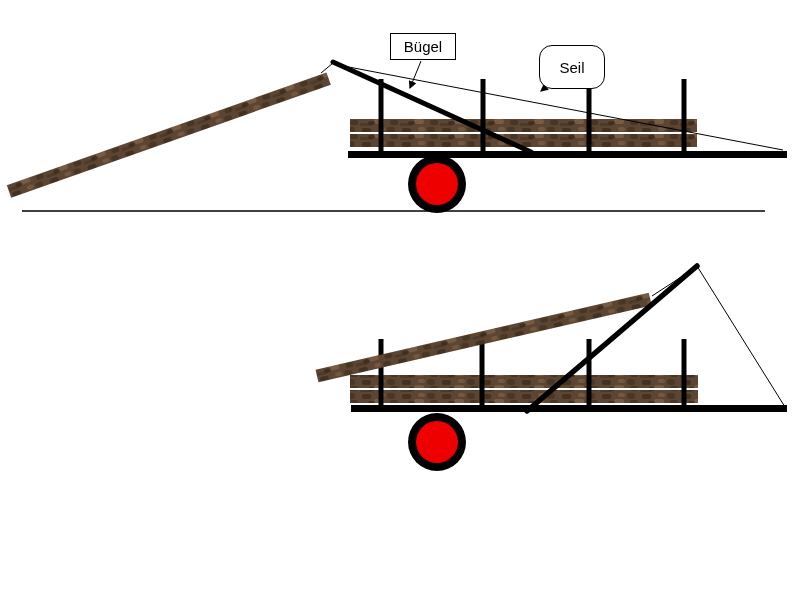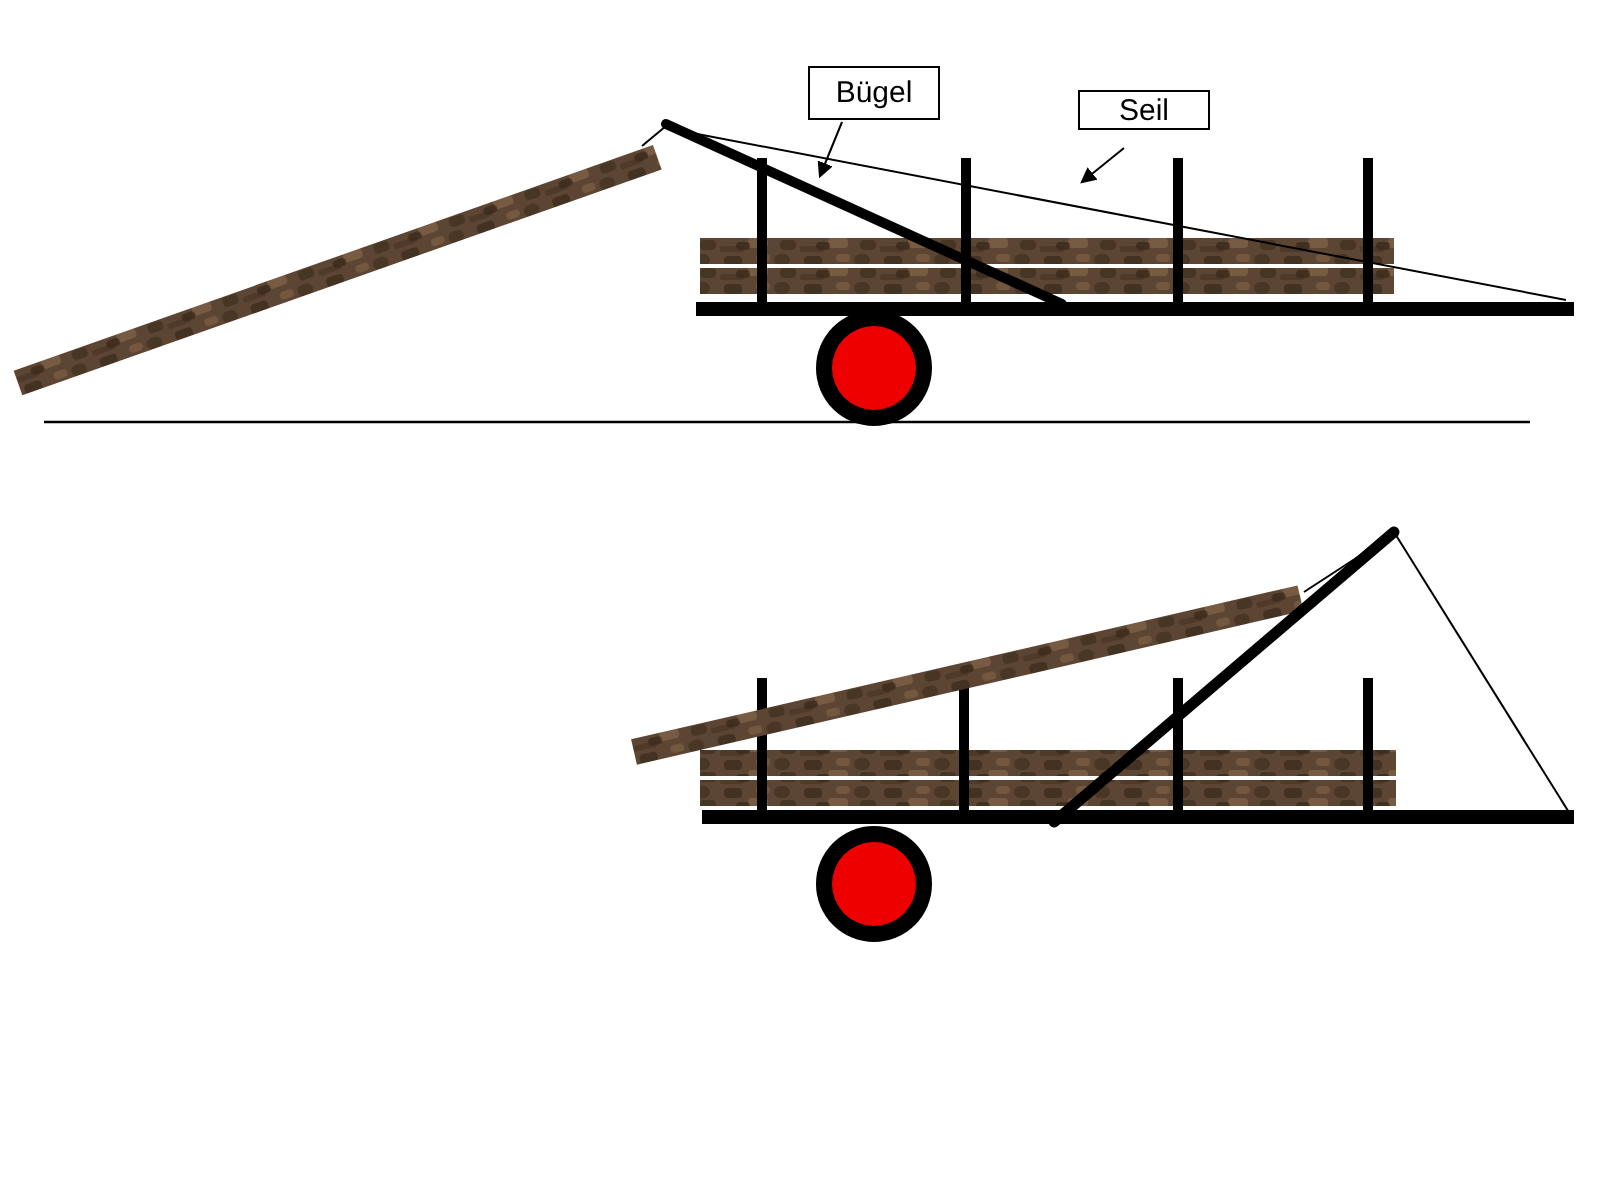--- a/index.html
+++ b/index.html
@@ -26,30 +26,31 @@
     align-items: center;
     justify-content: center;
     background: #ffffff;
     border: 1px solid #000000;
     font-size: 15px;
     color: #000000;
     box-sizing: border-box;
     white-space: nowrap;
   }
   .label-buegel {
-    left: 404px;
+    left: 390px;
     top: 33px;
     width: 66px;
     height: 27px;
   }
   .label-seil {
     left: 539px;
     top: 45px;
     width: 66px;
-    height: 20px;
+    height: 44px;
+    border-radius: 13px;
   }
 </style>
 </head>
 <body>
 
 <div class="canvas">
 
   <svg class="diagram-svg" width="800" height="600" viewBox="0 0 800 600">
     <defs>
       <pattern id="wood" patternUnits="userSpaceOnUse" width="40" height="14">

